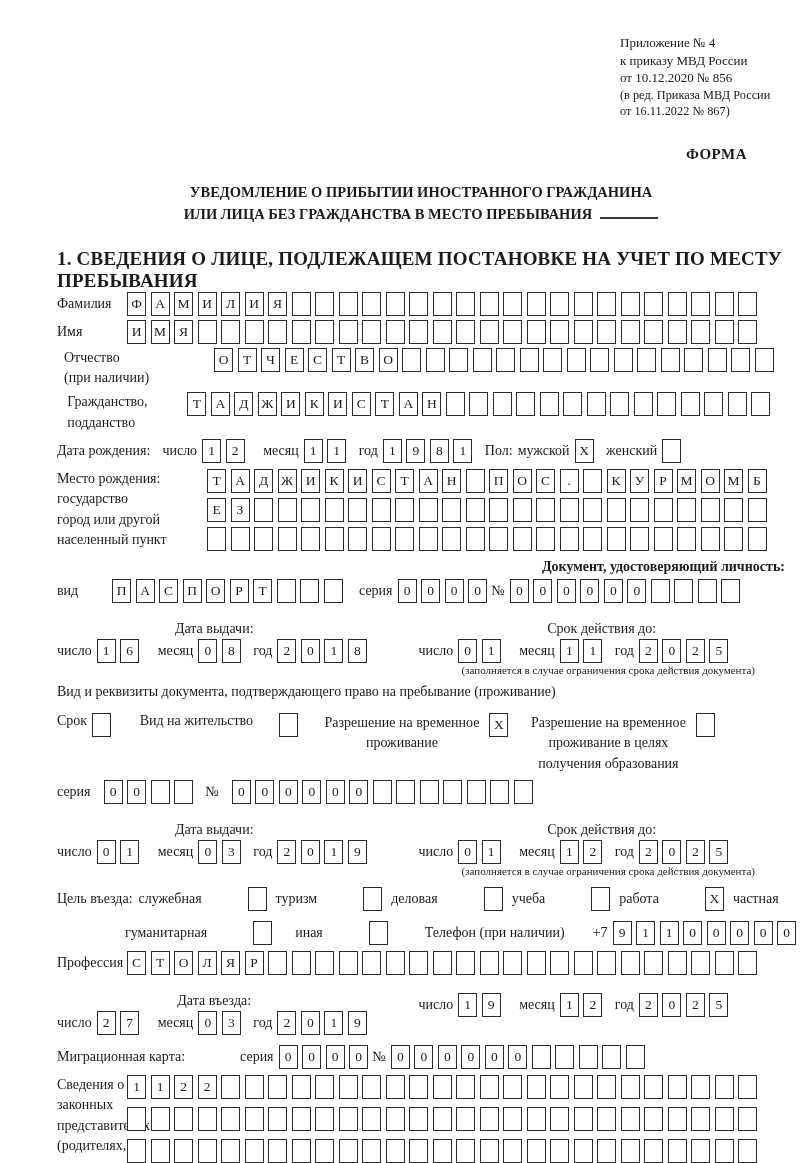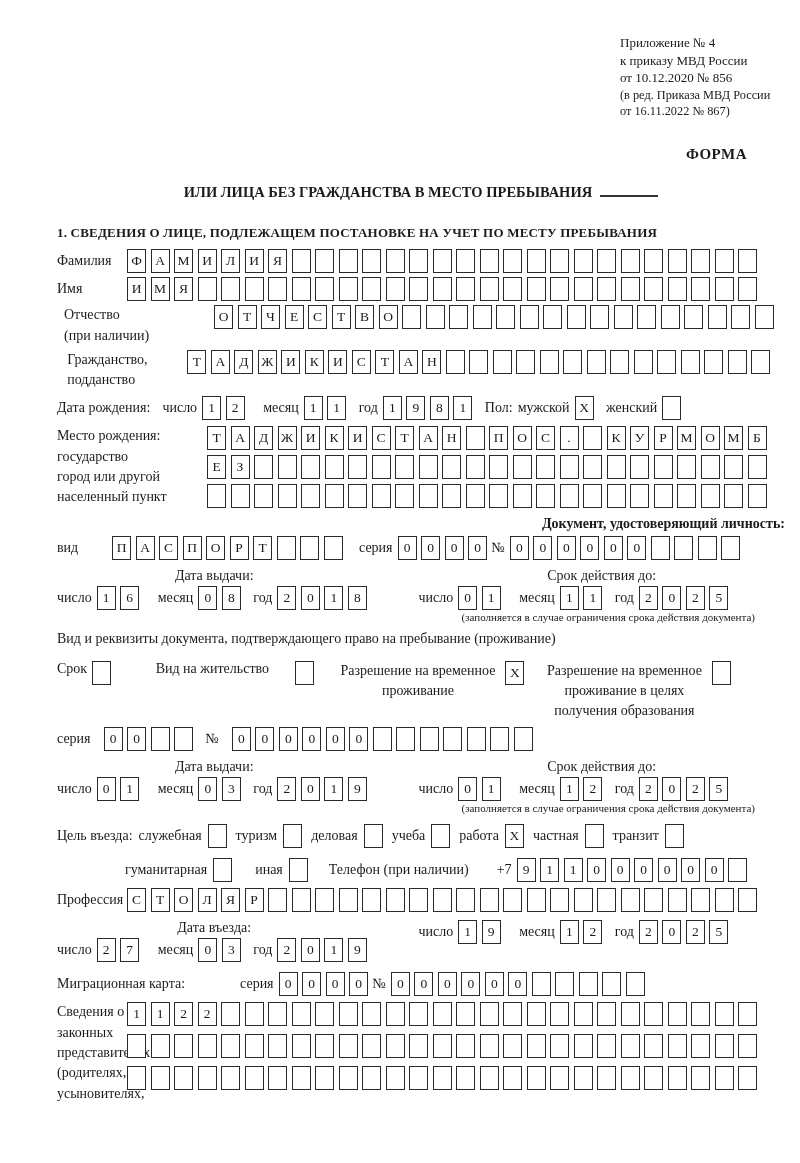--- a/index.html
+++ b/index.html
@@ -12,66 +12,67 @@
     padding:34px 15px 0 57px;
     overflow:hidden;
     position:relative;
   }
   .hdr-right{margin-left:563px;width:230px;font-size:13px;line-height:1.35;}
   .hdr-right .small{font-size:12.3px;}
   .forma{text-align:right;font-weight:bold;font-size:15px;margin:26px 38px 0 0;letter-spacing:.5px;}
   .title{{text-align:center;}}
   .title{text-align:center;font-weight:bold;font-size:14.5px;margin-top:18px;line-height:1.55;}
   .blank-line{display:inline-block;width:58px;border-bottom:2px solid #333;height:12px;margin-left:8px;}
-  .sec-head{font-weight:bold;font-size:13px;margin-top:22px;margin-bottom:8px;letter-spacing:.2px;}
+  .sec-head{font-weight:bold;font-size:19px;margin-top:22px;margin-bottom:0;letter-spacing:.2px;}
   .row{display:flex;align-items:center;margin-bottom:4px;}
   .row.top{align-items:flex-start;justify-content:center;}
   .lbl{flex:0 0 auto;line-height:1.45;}
   .lbl2{line-height:1.45;}
   .cells{display:inline-flex;flex-wrap:nowrap;flex:0 0 auto;}
   .cell{
     display:inline-block;flex:0 0 auto;
     width:19px;height:24px;
     border:1.6px solid #2a2a2a;
     margin-right:4.5px;
     text-align:center;line-height:21px;
     font-size:13.5px;background:#fff;
   }
   .gap8{margin-left:8px;}.gap12{margin-left:12px;}
   .dhead{text-align:center;margin-bottom:2px;}
   .dategrp{display:flex;align-items:center;}
   .dlbl{margin-right:5px;}
   .dlbl.m{margin-left:14px;}
-  .two-col{display:flex;margin-top:8px;gap:47px;}
+  .two-col{display:flex;margin-top:18px;gap:47px;}
   .col-l{width:335px;}
   .col-r{width:393px;}
   .note{font-size:11px;text-align:right;margin:1px 30px 4px 0;}
   .center-b{font-weight:bold;text-align:right;margin:4px 0 4px 60px;font-size:14px;}
   .permit-row{display:flex;align-items:flex-start;margin-top:10px;margin-bottom:6px;}
   .permit-opt{display:flex;align-items:flex-start;}
   .permit-txt{text-align:center;line-height:1.45;}
   .purpose-line{display:flex;align-items:center;margin-top:10px;}
-  .purpose-opt{display:flex;align-items:center;margin-right:9px;}
+  .purpose-opt{display:flex;align-items:center;margin-right:9px;gap:40px;}
   .purpose-opt .cell{margin-left:6px;margin-right:0;}
   .mt6{margin-top:6px;}.mt10{margin-top:10px;}
   .nw{white-space:nowrap;}
 </style>
 </head>
 <body>
 
 <div class="hdr-right">
   <div>Приложение № 4</div>
   <div>к приказу МВД России</div>
   <div>от 10.12.2020 № 856</div>
   <div class="small">(в ред. Приказа МВД России</div>
   <div class="small">от 16.11.2022 № 867)</div>
 </div>
 <div class="forma">ФОРМА</div>
 
 <div class="title">
+  <div>УВЕДОМЛЕНИЕ О ПРИБЫТИИ ИНОСТРАННОГО ГРАЖДАНИНА</div>
   <div><span>ИЛИ ЛИЦА БЕЗ ГРАЖДАНСТВА В МЕСТО ПРЕБЫВАНИЯ</span><span class="blank-line"></span></div>
 </div>
 
 <div class="sec-head">1. СВЕДЕНИЯ О ЛИЦЕ, ПОДЛЕЖАЩЕМ ПОСТАНОВКЕ НА УЧЕТ ПО МЕСТУ ПРЕБЫВАНИЯ</div>
 
 <div class="row">
   <span class="lbl" style="width:70px">Фамилия</span>
   <span class="cells">
       <span class="cell">Ф</span>
       <span class="cell">А</span>
@@ -405,21 +406,21 @@
 
 <div style="margin-top:4px;line-height:1.65">
   <div>Вид и реквизиты документа, подтверждающего право на пребывание (проживание)</div>
 </div>
 
 <div class="permit-row">
   <span class="permit-opt">
     <span>Срок</span>
     <span class="cell" style="margin-left:5px"></span>
   </span>
-  <span class="permit-opt" style="margin-left:40px">
+  <span class="permit-opt" style="margin-left:24px">
     <span>Вид на жительство</span>
     <span class="cell" style="margin-left:26px"></span>
   </span>
   <span class="permit-opt" style="margin-left:22px">
     <span class="permit-txt">
       <span>Разрешение на временное</span><br>
       <span>проживание</span>
     </span>
     <span class="cell" style="margin-left:10px">X</span>
   </span>
@@ -541,21 +542,21 @@
 
 <div class="purpose-line" style="margin-left:68px">
   <span class="purpose-opt">
     <span>гуманитарная</span>
     <span class="cell"></span>
   </span>
   <span class="purpose-opt" style="margin-left:14px">
     <span>иная</span>
     <span class="cell"></span>
   </span>
-  <span class="lbl" style="margin-left:12px">Телефон (при наличии)</span>
+  <span class="lbl" style="margin-left:28px">Телефон (при наличии)</span>
   <span class="dlbl" style="margin-left:28px">+7</span>
   <span class="cells">
       <span class="cell">9</span>
       <span class="cell">1</span>
       <span class="cell">1</span>
       <span class="cell">0</span>
       <span class="cell">0</span>
       <span class="cell">0</span>
       <span class="cell">0</span>
       <span class="cell">0</span>

